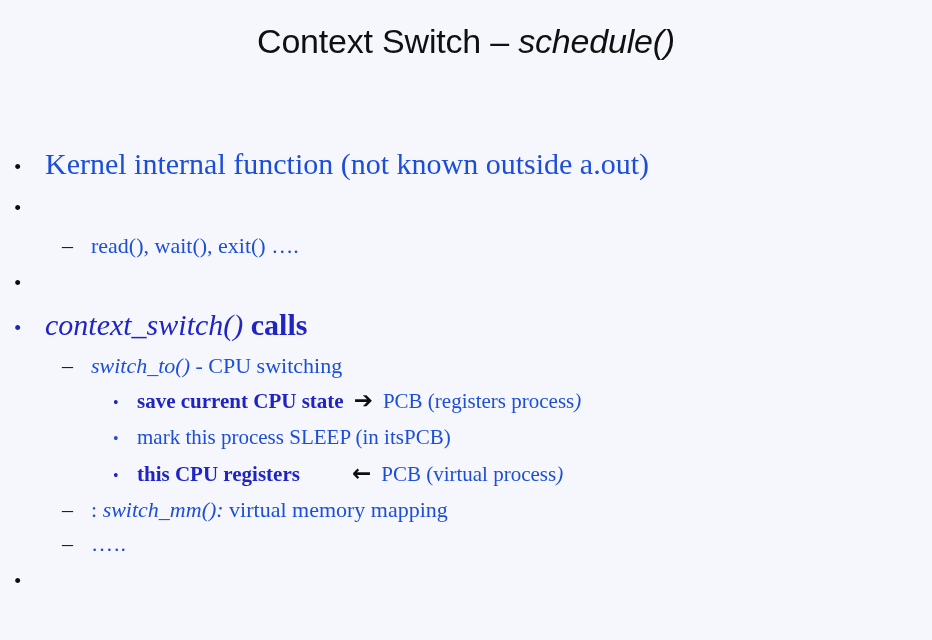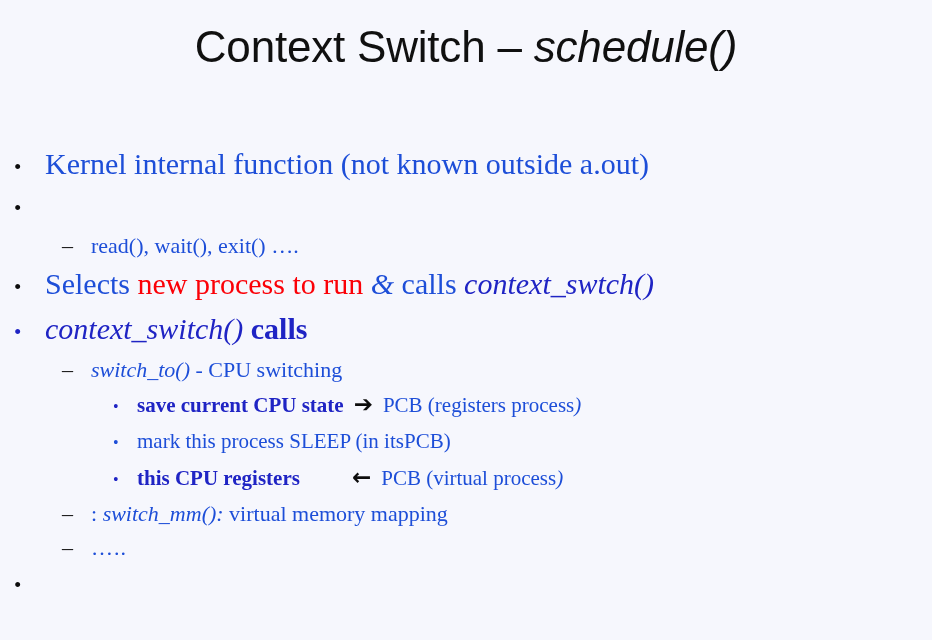--- a/index.html
+++ b/index.html
@@ -23,21 +23,21 @@
   }
 
   
   .slide-title {
     position: absolute;
     top: 22px;
     left: 0;
     width: 932px;
     text-align: center;
     font-family: "Liberation Sans", sans-serif;
-    font-size: 44px;
+    font-size: 34px;
     font-weight: 400;
     color: #101010;
     letter-spacing: -0.2px;
     white-space: nowrap;
   }
   .slide-title .ital {
     font-style: italic;
   }
 
   
@@ -135,21 +135,20 @@
       <span class="mark">•</span>
     </div>
 
     <div class="line lvl2">
       <span class="mark">–</span>
       <span class="txt black">read(), wait(), exit() ….</span>
     </div>
 
     <div class="line lvl1">
       <span class="mark">•</span>
-      <span class="txt"><span class="black">Selects </span><span class="red">new process  to run</span><span class="black i"> &amp; </span><span class="black">calls </span><span class="blue i">context_swtch()</span></span>
     </div>
 
     <div class="line lvl1">
       <span class="mark blue">•</span>
       <span class="txt"><span class="blue i">context_switch()</span><span class="blue b"> calls</span></span>
     </div>
 
     <div class="line lvl2">
       <span class="mark">–</span>
       <span class="txt"><span class="black i">switch_to()</span><span class="black"> - CPU switching</span></span>

